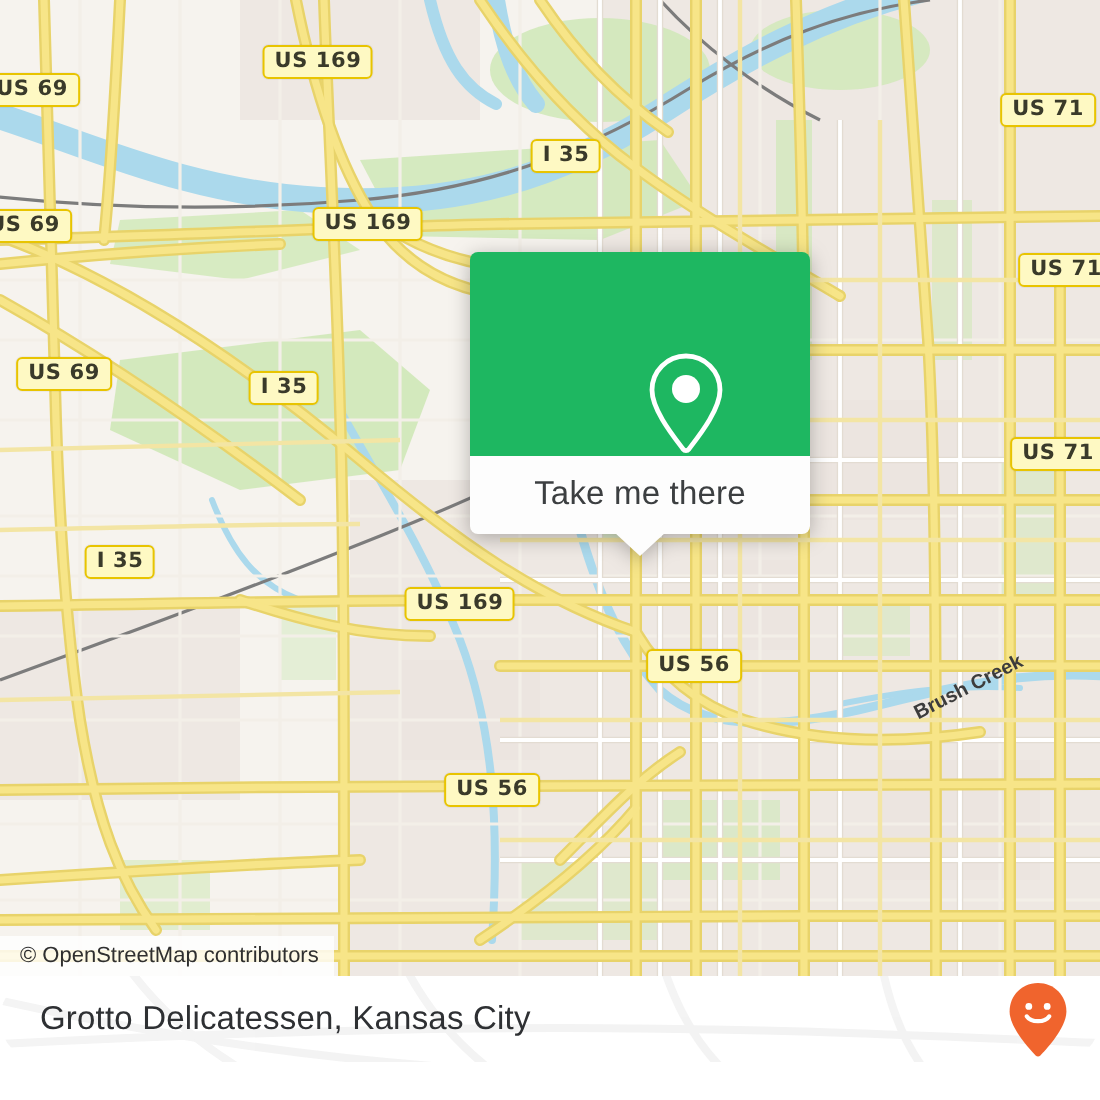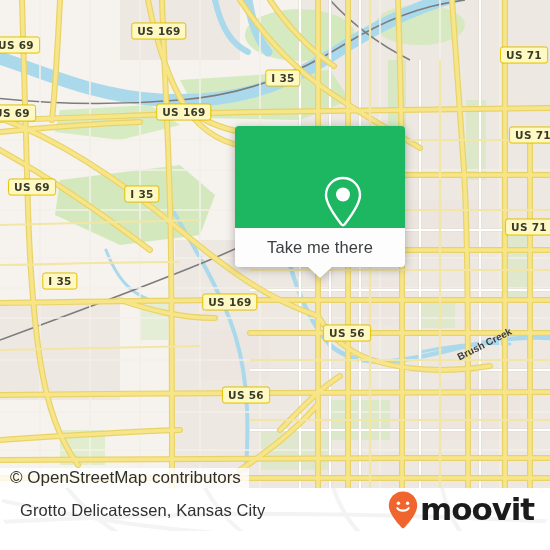--- a/index.html
+++ b/index.html
@@ -89,21 +89,21 @@
 
   
   #osm-attrib {
     position:absolute;
     left:0; top:468px;
     height:20px;
     padding:0 8px 0 10px;
     display:flex; align-items:center;
     background:rgba(255,255,255,0.80);
     color:#2f2f2f;
-    font-size:17px;
+    font-size:11px;
     font-family:"Liberation Sans", sans-serif;
     white-space:nowrap;
   }
 
   
   #footer {
     position:absolute;
     left:0; top:488px; width:550px; height:43px;
     background:#ffffff;
     overflow:hidden;
@@ -382,17 +382,16 @@
     <span id="footer-title">Grotto Delicatessen, Kansas City</span>
     <div id="brand">
       <span style="display:flex;">
         <svg width="30" height="38" viewBox="0 0 30 38">
           <path d="M15 0.5 C7 0.5 0.8 6.7 0.8 14.7 C0.8 23 11 33.8 13.8 36.7 C14.5 37.4 15.5 37.4 16.2 36.7 C19 33.8 29.2 23 29.2 14.7 C29.2 6.7 23 0.5 15 0.5 Z" fill="#f0642d"></path>
           <circle cx="10.4" cy="12.2" r="1.7" fill="#ffffff"></circle>
           <circle cx="19.6" cy="12.2" r="1.7" fill="#ffffff"></circle>
           <path d="M9.4 17.2 C11.4 20.4 18.6 20.4 20.6 17.2" stroke="#ffffff" stroke-width="2.1" fill="none" stroke-linecap="round"></path>
         </svg>
       </span>
-      <span id="brand-name">moovit</span>
     </div>
   </div>
 
 </div>
 
 </body></html>

